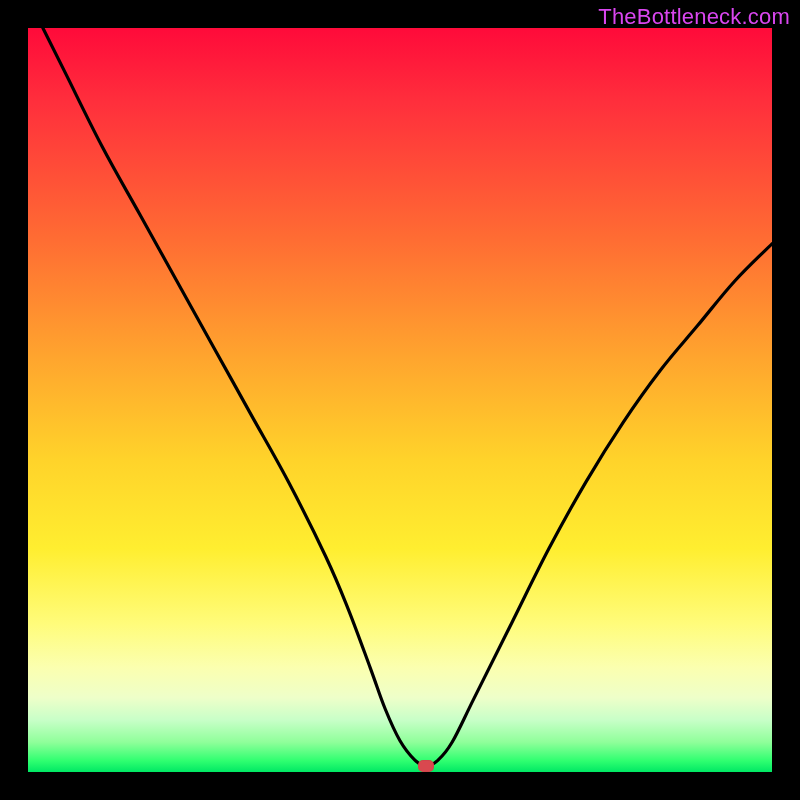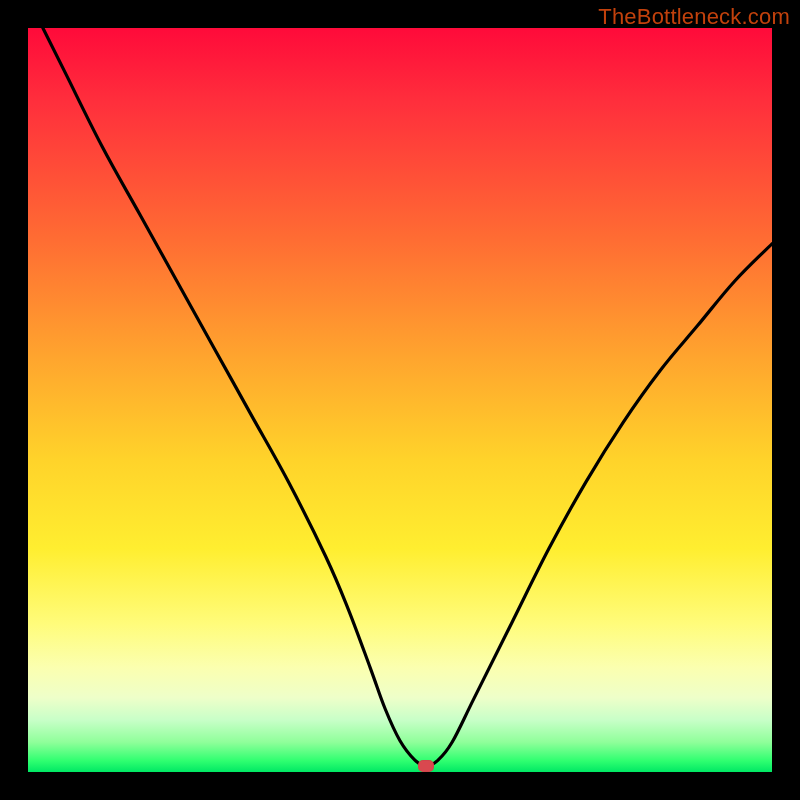--- a/index.html
+++ b/index.html
@@ -43,21 +43,21 @@
       #c8ffc8 93%,
       #8fff9a 96%,
       #2fff70 98.5%,
       #00e864 100%
     );
   }
   .watermark {
     position: absolute;
     top: 4px;
     right: 10px;
-    color: #c2410c;
+    color: #d946ef;
     font-size: 22px;
     font-weight: 500;
     letter-spacing: 0.2px;
     user-select: none;
   }
   svg.curve {
     position: absolute;
     inset: 0;
     width: 100%;
     height: 100%;

